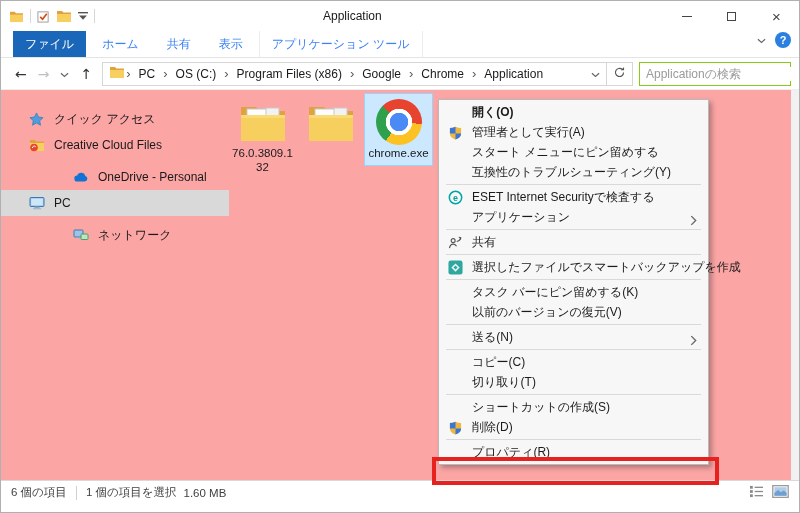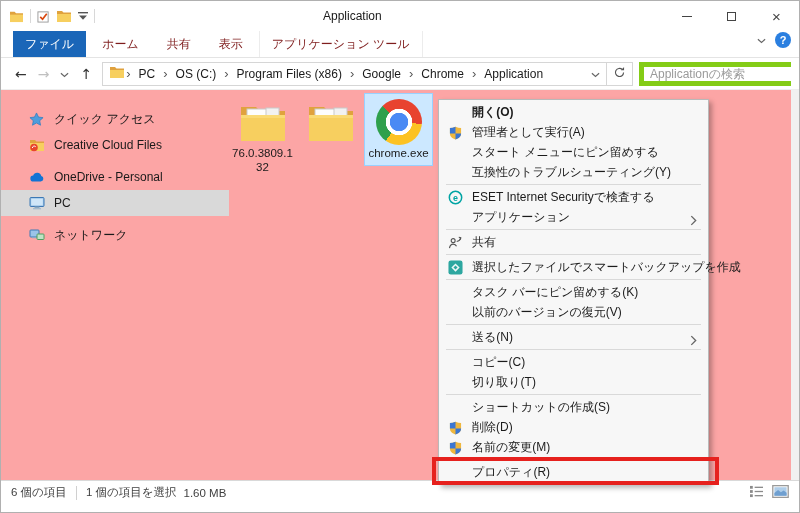--- a/index.html
+++ b/index.html
@@ -14,47 +14,47 @@
   .manage-tab { position:absolute; left:198px; top:3px; width:112px; height:27px; background:#ecd9f6; display:flex; align-items:center; justify-content:center; color:#3d3d3d; font-size:12px; }
   .win-title { position:absolute; left:322px; top:8px; font-size:12px; color:#1a1a1a; }
   .win-controls { position:absolute; right:0; top:0; height:30px; display:flex; }
   .wc-btn { width:45px; height:30px; display:flex; align-items:center; justify-content:center; color:#444; cursor:default; }
   .wc-min { width:10px; height:1px; background:#444; display:block; }
   .wc-max { width:9px; height:9px; border:1px solid #444; display:block; }
   .wc-x { font-size:15px; line-height:1; }
 
   
   .tabrow { position:relative; height:26px; flex:0 0 26px; display:flex; align-items:stretch; background:#fff; }
-  .tab { display:flex; align-items:center; padding:0 12px; color:#7f1d1d; font-size:12px; }
+  .tab { display:flex; align-items:center; padding:0 12px; color:#3b82f6; font-size:12px; }
   .tab.active { background:#1a66b8; color:#fff; }
   .tab.tool { margin-left:16px; border-left:1px solid #ececec; border-right:1px solid #ececec; }
   .tab + .tab { margin-left:4px; }
   .ribbon-expand { position:absolute; right:8px; top:31px; display:flex; align-items:center; gap:9px; }
   .help-btn { width:16px; height:16px; border-radius:50%; background:#2a7fe0; color:#fff; font-weight:bold; font-size:11px; display:flex; align-items:center; justify-content:center; }
 
   
   .addrrow { height:33px; flex:0 0 33px; display:flex; align-items:center; padding:0 8px; border-top:1px solid #e4e4e4; border-bottom:1px solid #eee; background:#fff; }
   .nav-icons { display:flex; align-items:center; gap:11px; margin:0 10px 0 6px; }
   .nav-glyph { font-family:"DejaVu Sans",sans-serif; font-size:14px; color:#333; }
   .nav-glyph.disabled { color:#c0c0c0; }
   .crumb-bar { flex:1; height:24px; border:1px solid #d6d6d6; display:flex; align-items:center; padding:0 6px; background:#fff; overflow:hidden; }
   .crumb { padding:0 7px; white-space:nowrap; color:#1a1a1a; }
   .crumb-sep { color:#555; font-size:13px; padding:0 1px; }
   .crumb-spacer { flex:1; }
   .refresh-btn { width:26px; height:24px; border:1px solid #d6d6d6; border-left:none; display:flex; align-items:center; justify-content:center; background:#fff; }
-  .search-box { width:152px; height:24px; border:5px solid #84cc16; margin-left:6px; display:flex; align-items:center; background:#fff; }
+  .search-box { width:152px; height:24px; border:1px solid #84cc16; margin-left:6px; display:flex; align-items:center; background:#fff; }
   .search-input { flex:1; border:none; outline:none; padding:0 6px; font-size:12px; color:#333; font-family:inherit; }
   .search-input::placeholder { color:#9a9a9a; }
 
   
   .content { flex:1; display:flex; background:#fca5a5; position:relative; }
   .sidebar { width:228px; flex:0 0 228px; padding-top:16px; }
   .side-item { height:26px; display:flex; align-items:center; padding-left:27px; gap:9px; color:#1a1a1a; }
   .side-item.selected { background:#d9d9d9; }
-  .side-item.gap { margin-top:6px; }
+  .side-item.gap { margin-top:6px;margin-left:44px; }
   .side-icon { width:17px; display:flex; justify-content:center; }
   .main { flex:1; position:relative; }
   .scroll-strip { position:absolute; right:0; top:0; bottom:0; width:8px; background:#f1f1f1; }
   .files { position:absolute; left:0; top:4px; display:flex; align-items:flex-start; }
   .tile { width:67px; padding:3px 1px 4px; margin-right:1px; text-align:center; }
   .tile.selected { background:#cce8ff; outline:1px solid #99d1ff; }
   .tile-icon { height:50px; display:flex; align-items:center; justify-content:center; }
   .tile-label { font-size:11.5px; line-height:1.2; word-break:break-all; color:#1a1a1a; }
   .chrome-ball { width:46px; height:46px; border-radius:50%;
     background: radial-gradient(circle, #4a8af4 0 9px, #fff 9.5px 13px, rgba(0,0,0,0) 13.5px),
@@ -356,28 +356,20 @@
       <div class="menu-sep"></div>
       <div class="menu-item"><span>ショートカットの作成(S)</span></div>
       <div class="menu-item"><span class="menu-icon">
           <span style="display: inline-flex;">
             <svg width="13" height="14" viewBox="0 0 14 15">
               <path d="M7 .8C9 1.7 11 2.1 13 2.1V8c0 3.4-2.6 5.4-6 6.4C3.6 13.4 1 11.4 1 8V2.1C3 2.1 5 1.7 7 .8z" fill="#efb73e"></path>
               <path d="M7 .8C5 1.7 3 2.1 1 2.1V8h6zM13 8H7v6.4c3.4-1 6-3 6-6.4z" fill="#3b76d2"></path>
             </svg>
           </span>
         </span><span>削除(D)</span></div>
-      <div class="menu-item"><span class="menu-icon">
-          <span style="display: inline-flex;">
-            <svg width="13" height="14" viewBox="0 0 14 15">
-              <path d="M7 .8C9 1.7 11 2.1 13 2.1V8c0 3.4-2.6 5.4-6 6.4C3.6 13.4 1 11.4 1 8V2.1C3 2.1 5 1.7 7 .8z" fill="#efb73e"></path>
-              <path d="M7 .8C5 1.7 3 2.1 1 2.1V8h6zM13 8H7v6.4c3.4-1 6-3 6-6.4z" fill="#3b76d2"></path>
-            </svg>
-          </span>
-        </span><span>名前の変更(M)</span></div>
       <div class="menu-sep"></div>
       <div class="menu-item"><span>プロパティ(R)</span></div>
     </div>
   <div class="red-box"></div>
 
   <div class="statusbar">
     <span>6 個の項目</span>
     <span class="sb-div"></span>
     <span>1 個の項目を選択</span>
     <span class="sb-size">1.60 MB</span>

